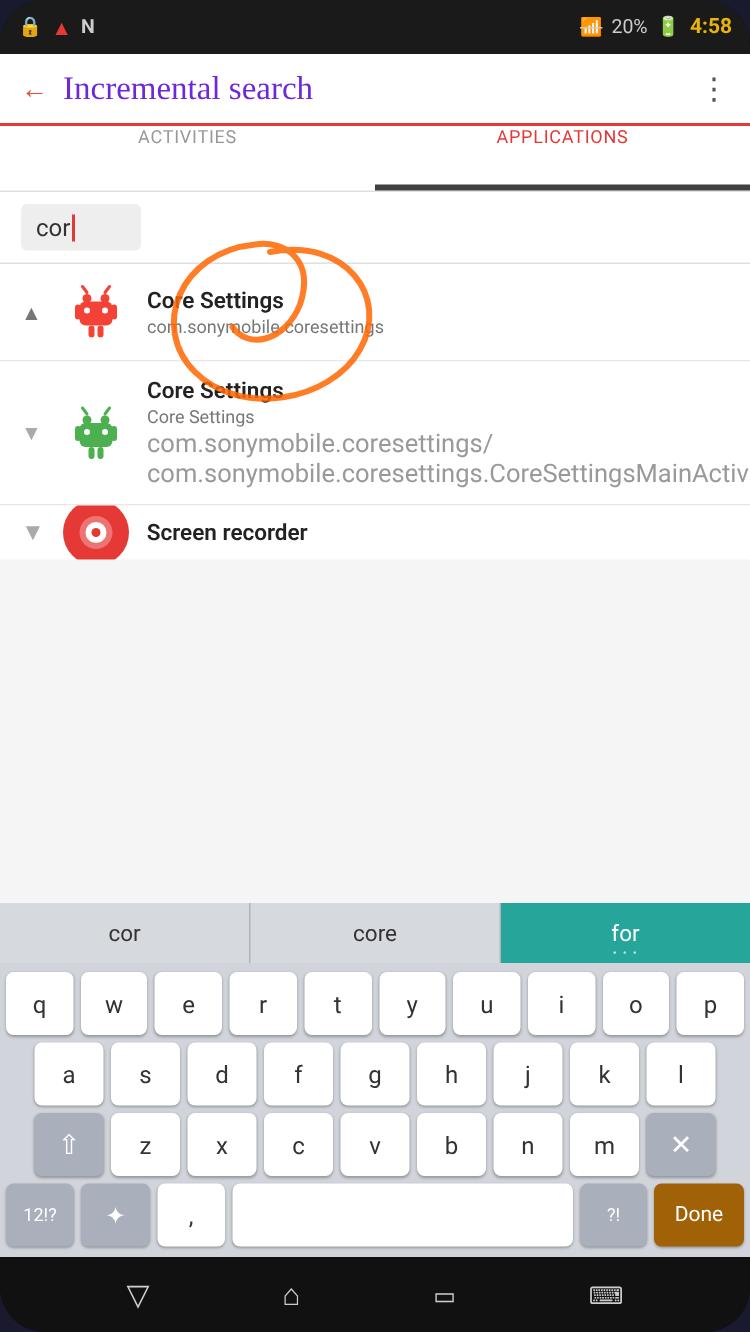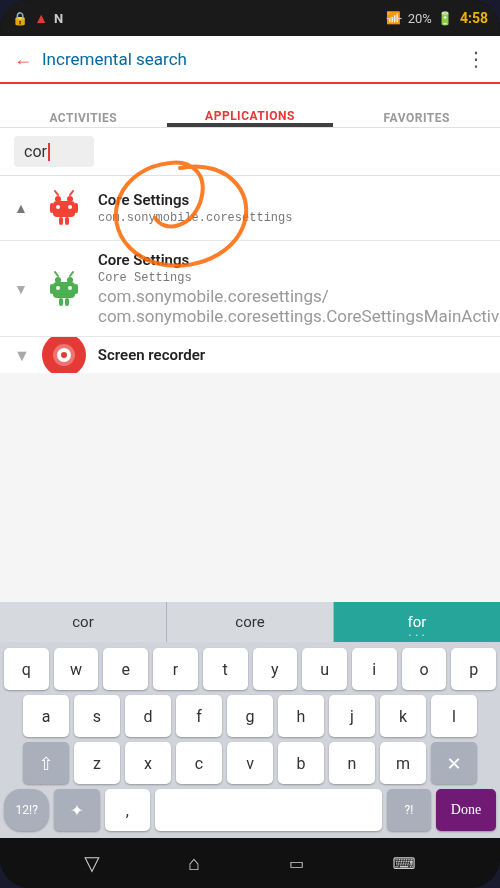--- a/index.html
+++ b/index.html
@@ -57,42 +57,43 @@
       padding: 0 14px;
       gap: 10px;
       border-bottom: 2px solid #e53935;
     }
     .search-icon-left {
       font-size: 18px;
       color: #f44336;
     }
     .search-input-display {
       flex: 1;
-      font-size: 17px;
-      color: #0369a1;
+      font-size: 22px;
+      color: #6d28d9;
+      font-family: Liberation Serif, serif;
     }
     .search-menu-dots {
       font-size: 20px;
       color: #555;
     }
 
     
     .tabs {
       background: #fff;
       display: flex;
       height: 44px;
       border-bottom: 1px solid #e0e0e0;
     }
     .tab {
       flex: 1;
       display: flex;
-      align-items: flex-end;
+      align-items: flex-start;
       justify-content: center;
       font-size: 12px;
-      font-weight: bold;
+      font-weight: normal;
       color: #999;
       border-bottom: 2px solid transparent;
       cursor: pointer;
       letter-spacing: 0.5px;
     }
     .tab.active {
       color: #e53935;
       border-bottom: 4px solid #404040;
     }
 
@@ -163,21 +164,20 @@
     }
     .result-title {
       font-size: 15px;
       font-weight: 600;
       color: #222;
     }
     .result-subtitle {
       font-size: 12px;
       color: #777;
       margin-top: 2px;
-      font-family: Liberation Mono, monospace;
     }
     .result-subtitle2 {
       font-size: 17px;
       color: #999;
       margin-top: 1px;
     }
 
     
     .result-item-partial {
       background: #fff;
@@ -267,26 +267,25 @@
       background: #aab0bb;
       color: #fff;
       font-size: 13px;
     }
     .key.space {
       flex: 5;
       max-width: none;
       background: #fff;
     }
     .key.done {
-      background: #701a75;
+      background: #a16207;
       color: #fff;
       font-size: 14px;
       flex: 1.5;
       max-width: none;
-      font-family: Liberation Serif, serif;
     }
     .key.delete {
       background: #aab0bb;
     }
 
     
     .nav-bar {
       background: #111;
       height: 50px;
       display: flex;
@@ -332,23 +331,20 @@
       <div class="search-input-display">Incremental search</div>
       <span class="search-menu-dots">⋮</span>
     </div>
 
     <div class="tabs">
       <div class="tab">
         <span>ACTIVITIES</span>
       </div>
       <div class="tab active">
         <span>APPLICATIONS</span>
-      </div>
-      <div class="tab">
-        <span>FAVORITES</span>
       </div>
     </div>
 
     <div class="search-field-row">
       <div class="search-input-field">
         <span>cor</span>
         <span class="cursor-blink"></span>
       </div>
     </div>
 
@@ -467,21 +463,21 @@
         <div class="key">x</div>
         <div class="key">c</div>
         <div class="key">v</div>
         <div class="key">b</div>
         <div class="key">n</div>
         <div class="key">m</div>
         <div class="key delete dark" style="font-size:18px;">✕</div>
       </div>
 
       <div class="key-row">
-        <div class="key dark" style="max-width:52px;font-size:12px;border-radius:17px;">12!?</div>
+        <div class="key dark" style="max-width:52px;font-size:12px;">12!?</div>
         <div class="key dark" style="max-width:46px;font-size:16px;">✦</div>
         <div class="key">,</div>
         <div class="key space"></div>
         <div class="key dark" style="max-width:44px;font-size:12px;">?!</div>
         <div class="key done" style="max-width:60px;">Done</div>
       </div>
     </div>
 
     <div class="nav-bar">
       <span class="nav-icon">▽</span>

